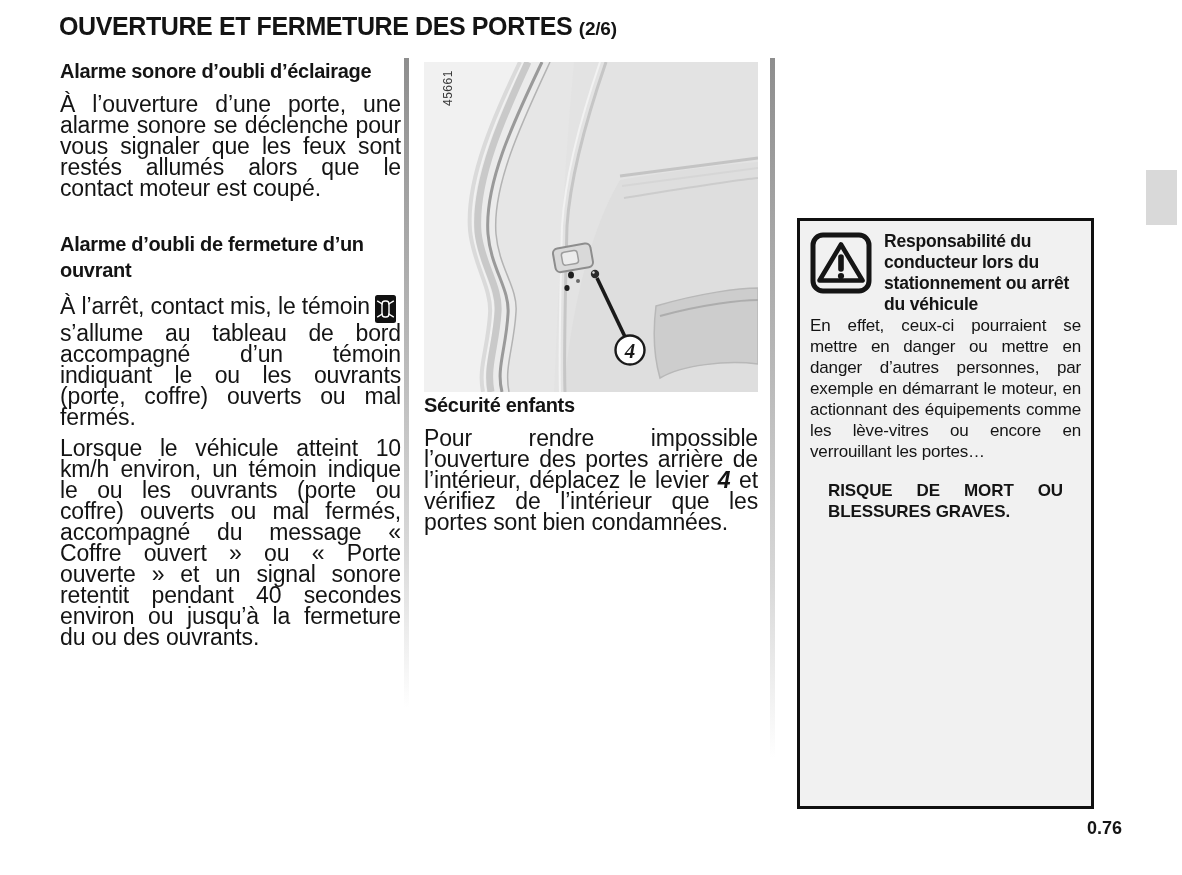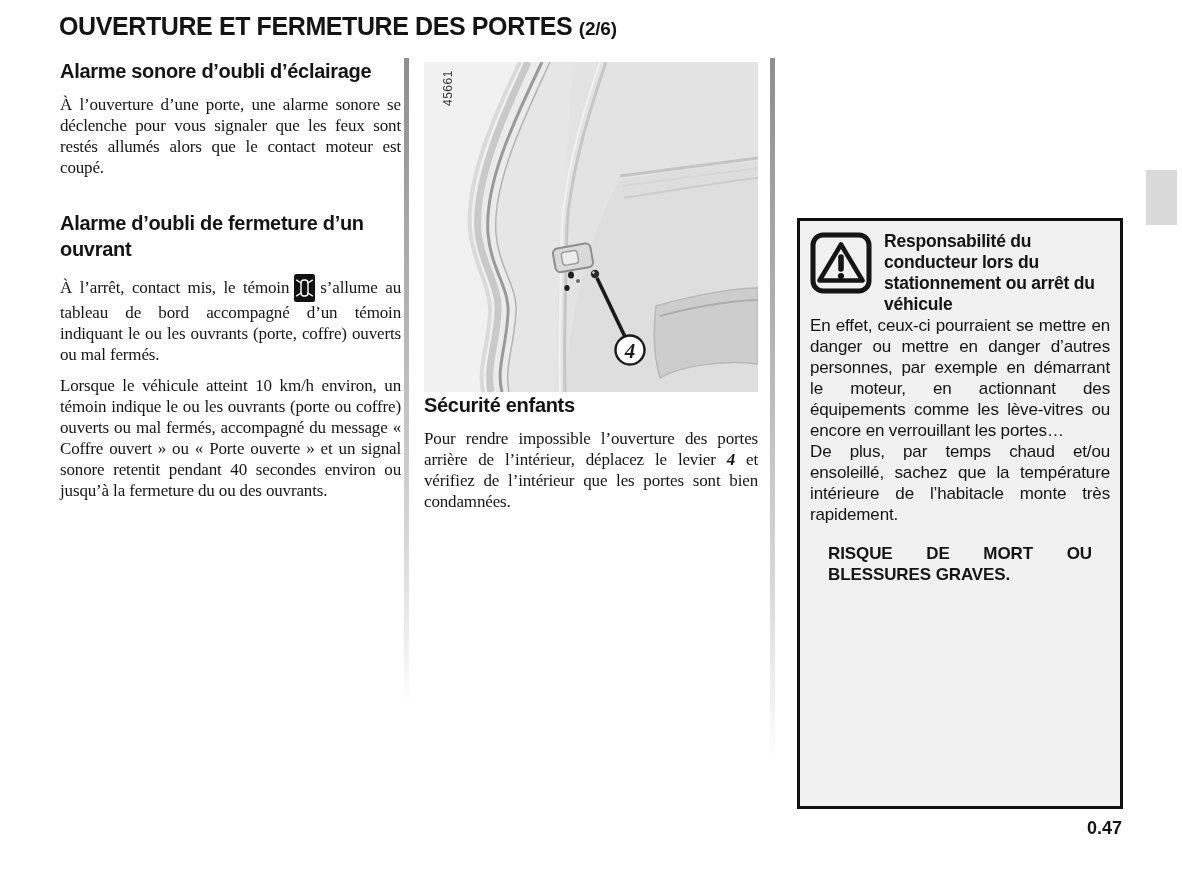--- a/index.html
+++ b/index.html
@@ -8,34 +8,34 @@
     font-family:"Liberation Sans", sans-serif;color:#141414;overflow:hidden;
   }
   .abs{position:absolute;}
   
   .page-title{left:59px;top:12px;font-weight:bold;font-size:25px;letter-spacing:-0.4px;white-space:nowrap;}
   .page-title .suffix{font-size:19px;letter-spacing:-0.2px;}
   
   .col-left{left:60px;top:58px;width:341px;}
   .col-mid{left:424px;top:62px;width:334px;}
   h2.sec-heading{font-size:20px;line-height:26px;font-weight:bold;margin:0 0 10px 0;letter-spacing:-0.3px;}
-  p.body-text{font-size:17px;line-height:21px;text-align:justify;margin:0 0 10px 0;letter-spacing:-0.15px;font-family:Liberation Serif, serif;}
+  p.body-text{font-size:23px;line-height:21px;text-align:justify;margin:0 0 10px 0;letter-spacing:-0.15px;}
   .sec2{margin-top:32px;}
   .sec2 h2{margin-bottom:12px;}
   
   .telltale{display:inline-block;width:21px;height:28px;vertical-align:-9px;margin:0 5px;}
   
   .divider{width:5px;background:linear-gradient(to bottom,#8e8e8e 0%,#b9b9b9 45%,#d8d8d8 75%,rgba(224,224,224,0) 100%);}
   .divider.d1{left:404px;top:58px;height:650px;}
   .divider.d2{left:770px;top:58px;height:700px;}
   
   .figure{width:334px;height:330px;position:relative;}
   .mid-heading{margin-top:10px;margin-bottom:8px;}
   
-  .warn-box{left:797px;top:218px;width:326px;height:591px;box-sizing:border-box;
+  .warn-box{left:797px;top:218px;width:297px;height:591px;box-sizing:border-box;
     border:3px solid #101010;background:#f1f1f1;padding:10px 10px;}
   .warn-icon{float:left;width:62px;height:62px;margin:1px 12px 4px 0;}
   .warn-heading{font-size:17.5px;line-height:21px;font-weight:bold;margin:0;letter-spacing:-0.2px;}
   .warn-text{clear:left;font-size:17px;line-height:21px;text-align:justify;margin:0;letter-spacing:-0.15px;}
   .warn-text.first{padding-top:4px;}
   .emphasis{font-weight:bold;margin:18px;font-size:17px;line-height:21px;letter-spacing:-0.1px;}
   .emphasis .stretch{display:block;text-align:justify;text-align-last:justify;}
   .emphasis .last{display:block;}
   .lever-ref{font-style:italic;font-weight:bold;}
   
@@ -119,22 +119,21 @@
 
 <div class="abs warn-box">
   <svg class="warn-icon" viewBox="0 0 62 62" aria-hidden="true">
     <rect x="3" y="3" width="56" height="56" rx="10" fill="none" stroke="#151515" stroke-width="5"></rect>
     <path d="M31,12.5 L52.5,48.5 L9.5,48.5 Z" fill="none" stroke="#151515" stroke-width="4.6" stroke-linejoin="round"></path>
     <path d="M31,25 L31,37" stroke="#151515" stroke-width="5.6" stroke-linecap="round"></path>
     <circle cx="31" cy="44" r="3.1" fill="#151515"></circle>
   </svg>
   <p class="warn-heading">Responsabilité du conducteur lors du stationnement ou arrêt du véhicule</p>
   <p class="warn-text">En effet, ceux-ci pourraient se mettre en danger ou mettre en danger d’autres personnes, par exemple en démarrant le moteur, en actionnant des équipements comme les lève-vitres ou encore en verrouillant les portes…</p>
-  <p class="warn-text">De plus, par temps chaud et/ou ensoleillé, sachez que la température intérieure de l’habitacle monte très rapidement.</p>
   <p class="emphasis">
     <span class="stretch">RISQUE DE MORT OU</span>
     <span class="last">BLESSURES GRAVES.</span>
   </p>
 </div>
 
 <div class="abs side-tab"></div>
 
-<div class="abs page-number">0.47</div>
+<div class="abs page-number">0.76</div>
 
 </body></html>

